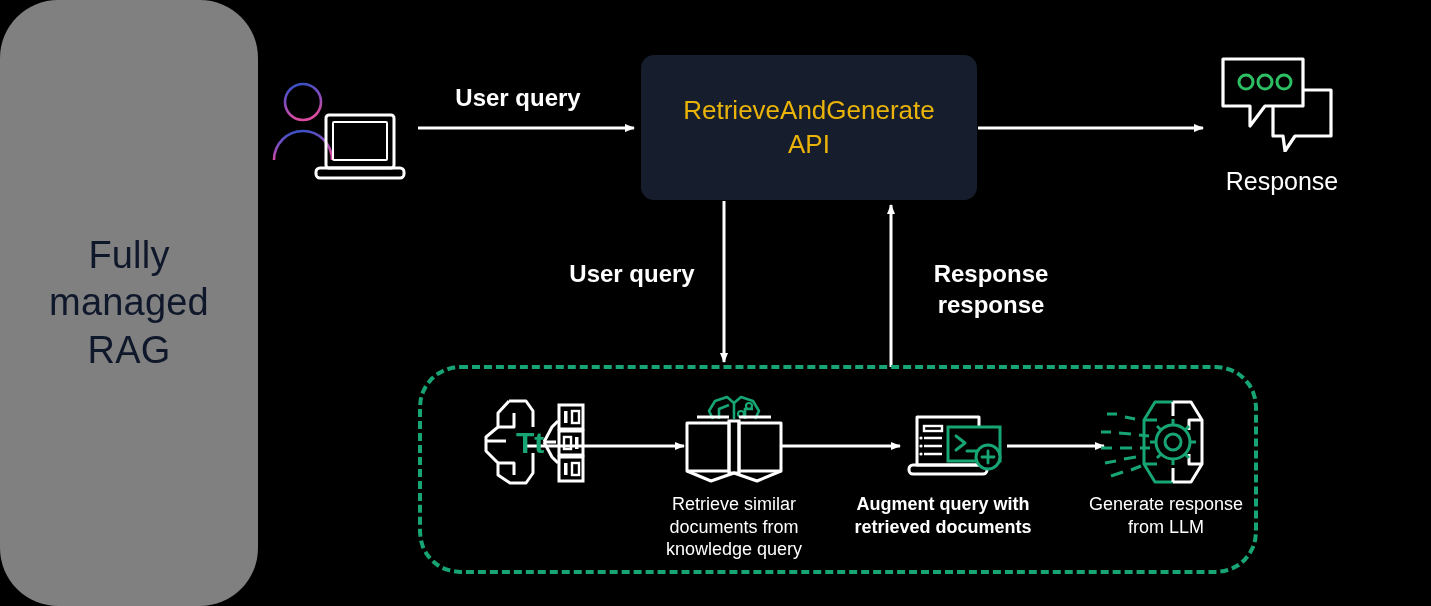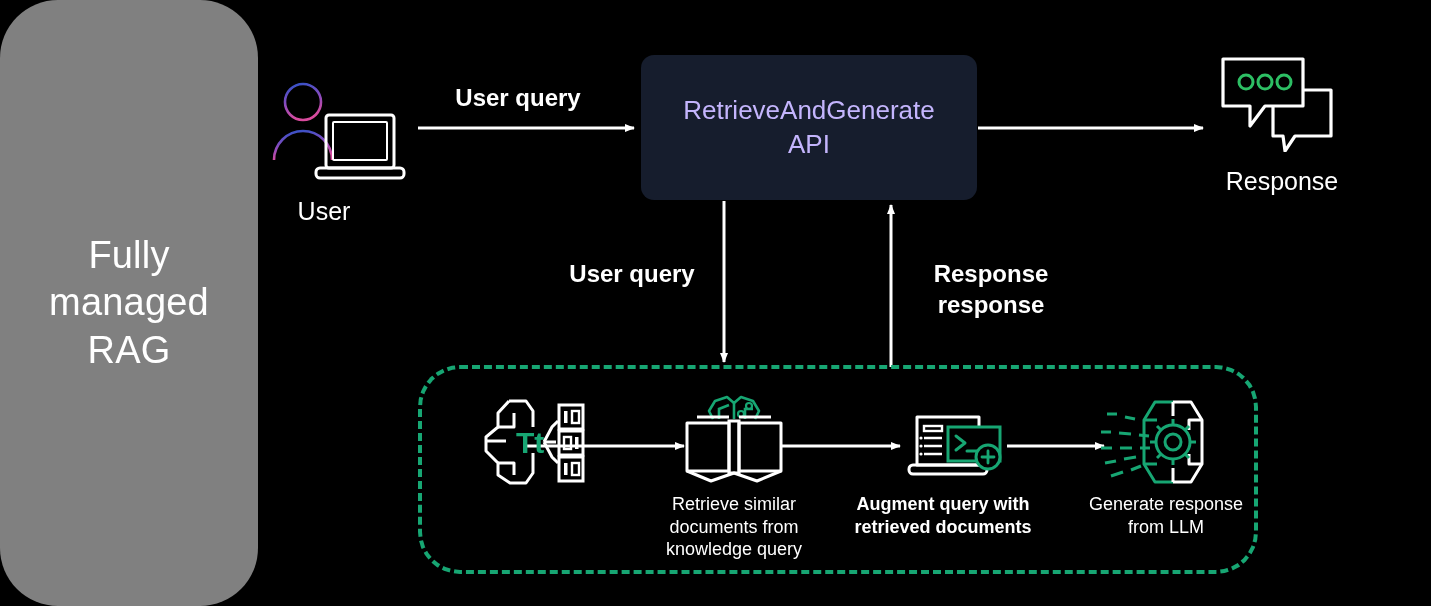--- a/index.html
+++ b/index.html
@@ -27,21 +27,21 @@
     height: 606px;
     background: #808080;
     border-radius: 58px;
     display: flex;
     align-items: center;
     justify-content: center;
   }
   .side-panel-title {
     font-size: 38px;
     line-height: 1.25;
-    color: #ffffff;
+    color: #0f172a;
     text-align: center;
     font-weight: 400;
     letter-spacing: 0.2px;
     white-space: pre-line;
   }
 
   
   .api-box {
     position: absolute;
     left: 641px;
@@ -51,21 +51,21 @@
     background: #161d2d;
     border-radius: 13px;
     display: flex;
     align-items: center;
     justify-content: center;
   }
   .api-box-label {
     font-size: 26px;
     line-height: 1.3;
     text-align: center;
-    color: #c4b5fd;
+    color: #eab308;
     font-weight: 400;
     white-space: pre-line;
   }
 
   
   .node-caption {
     position: absolute;
     text-align: center;
     font-size: 25px;
     line-height: 1.22;
@@ -174,21 +174,20 @@
 
       <path d="M4 85 A29 29 0 0 1 62 85" fill="none" stroke="url(#avatarGrad)" stroke-width="2.6"></path>
       <path d="M4 85 L62 85" fill="none" stroke="url(#avatarGrad)" stroke-width="2.6"></path>
 
       <rect x="56" y="40" width="68" height="53" rx="3" fill="none" stroke="#ffffff" stroke-width="3"></rect>
       <rect x="63" y="47" width="54" height="38" rx="1" fill="none" stroke="#ffffff" stroke-width="2"></rect>
 
       <rect x="46" y="93" width="88" height="10" rx="4" fill="none" stroke="#ffffff" stroke-width="3"></rect>
     </svg>
   </div>
-  <div class="node-caption" style="left:240px; top:196px; width:168px;">User</div>
 
   <div class="edge-label" style="left:408px; top:82px; width:220px;">User query</div>
 
   <div class="api-box">
     <div class="api-box-label">RetrieveAndGenerate
 API</div>
   </div>
 
   <div class="icon-holder" style="left:1215px; top:52px; width:132px; height:100px;">
     <svg width="132" height="100" viewBox="0 0 132 100">

